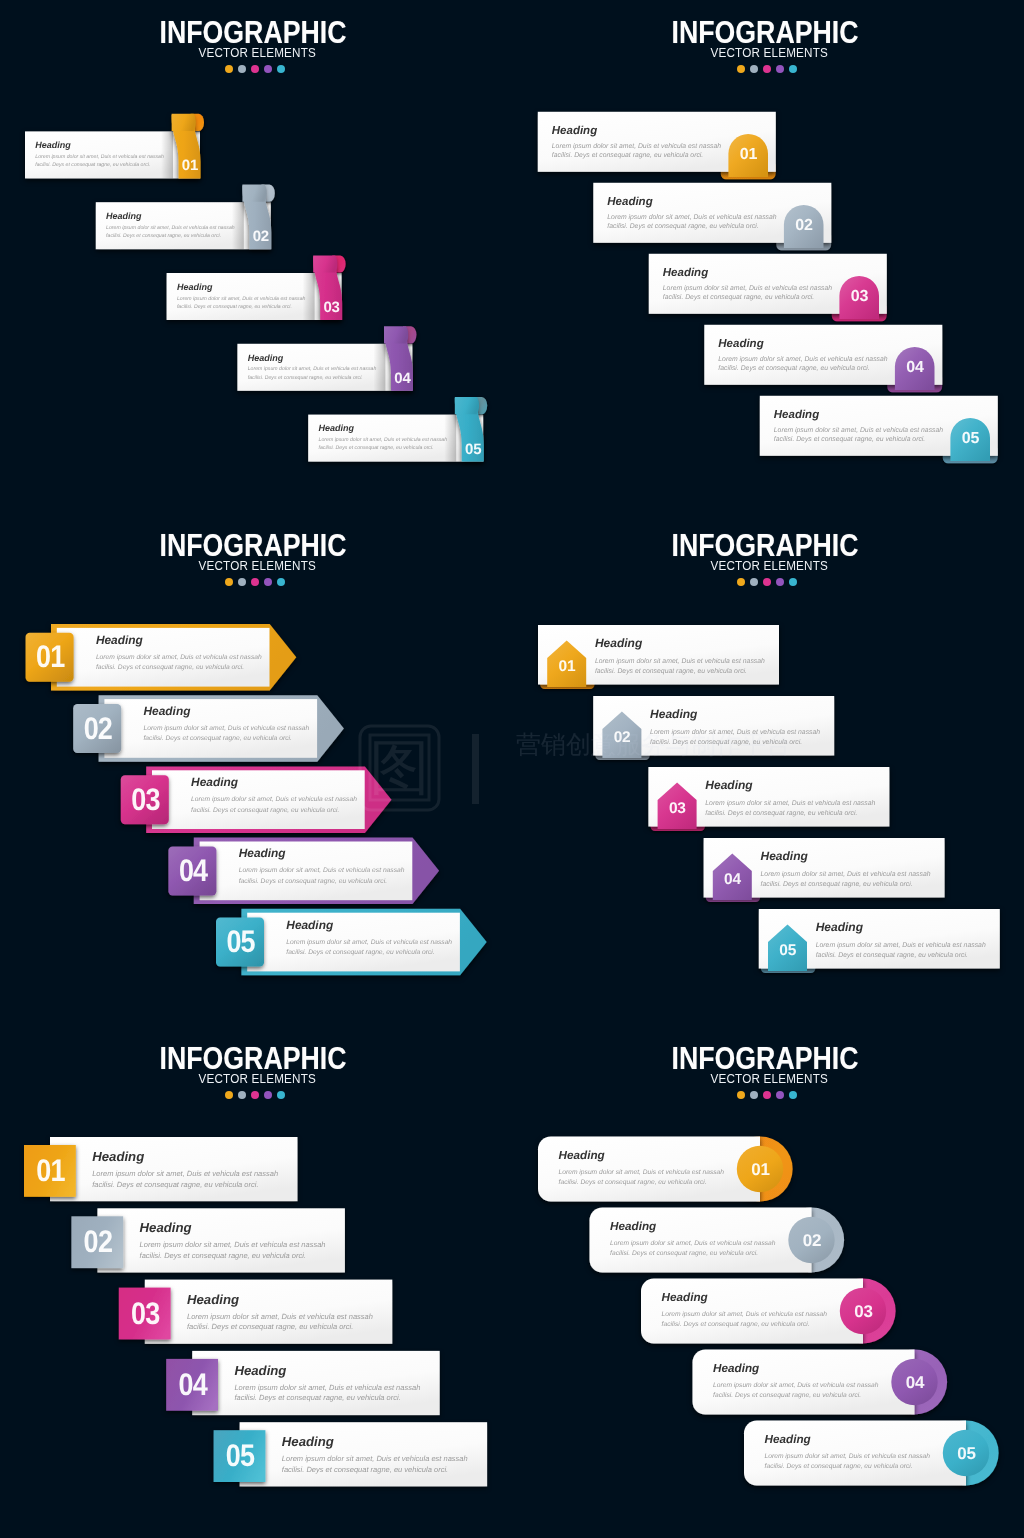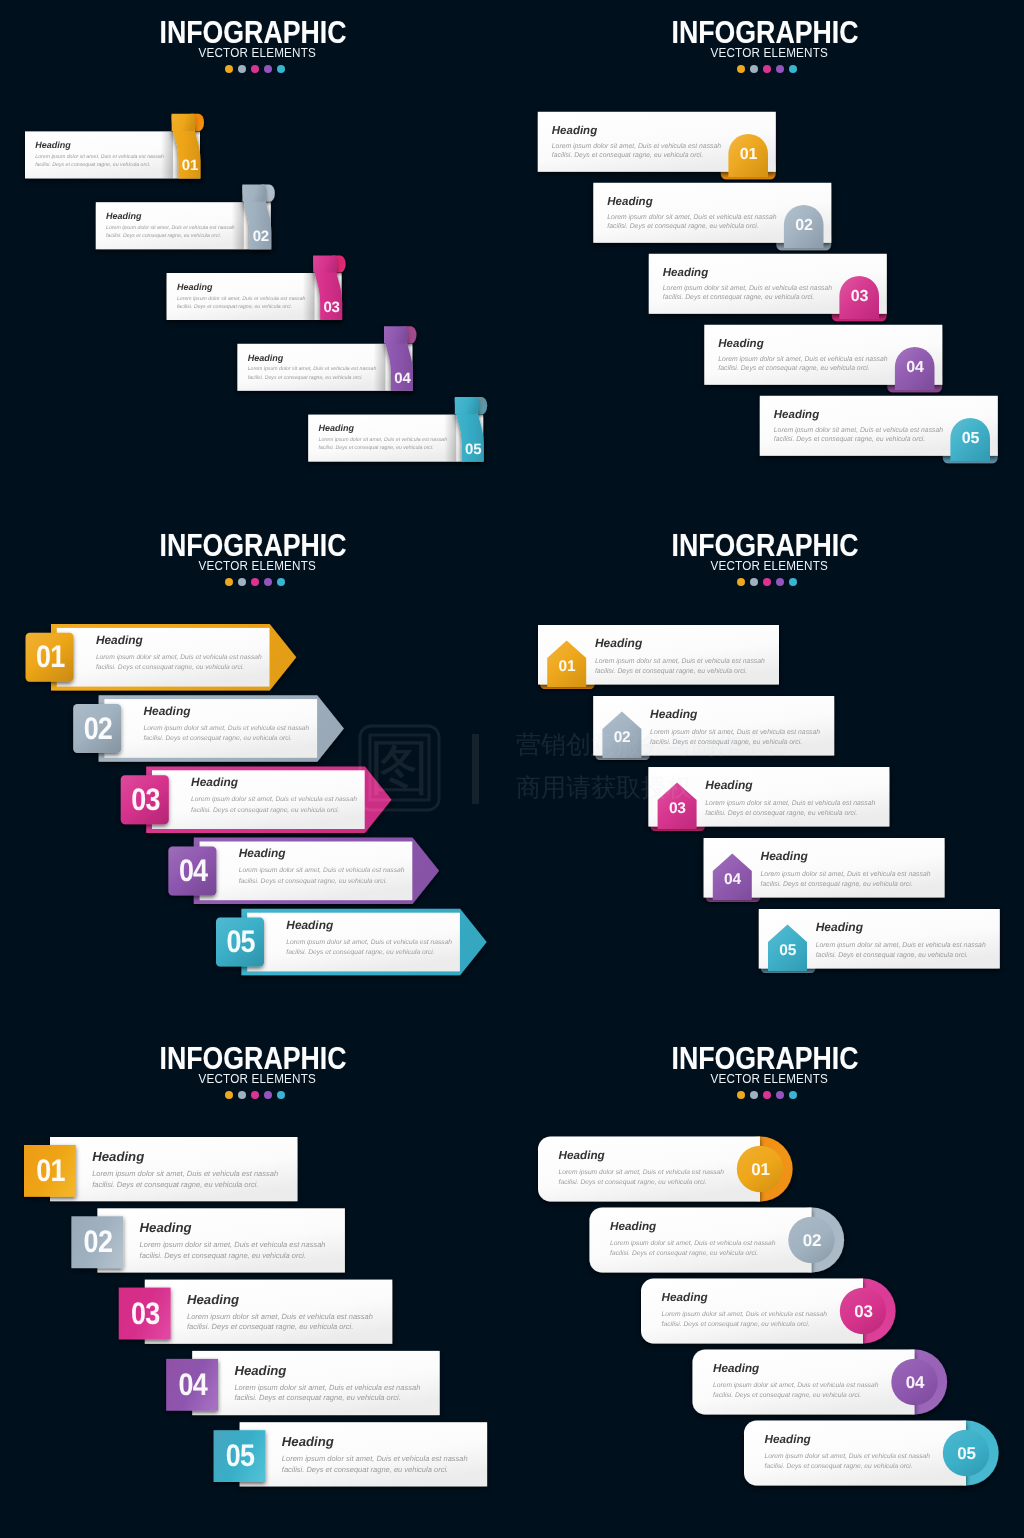--- a/index.html
+++ b/index.html
@@ -788,16 +788,15 @@
     </div>
     <div class="wm">
       <svg class="wmlogo" width="131" height="92" viewBox="0 0 131 92">
         <rect x="2" y="2" width="79" height="84" rx="11" ry="11" fill="none" stroke="#ffffff" stroke-opacity="0.08" stroke-width="3"></rect>
         <rect x="12" y="11" width="59" height="65" fill="none" stroke="#ffffff" stroke-opacity="0.075" stroke-width="3"></rect>
         <text x="41.5" y="64" font-size="60" font-family="DejaVu Sans, sans-serif" text-anchor="middle" fill="#ffffff" fill-opacity="0.08">图</text>
         <rect x="114" y="10" width="7" height="70" fill="#ffffff" fill-opacity="0.08"></rect>
       </svg>
       <div class="wmtext">
         <div class="wmline">营销创意服务与制作平台</div>
-        <div class="wmline">商用请获取授权</div>
       </div>
     </div>
   </div>
 
 </body></html>

